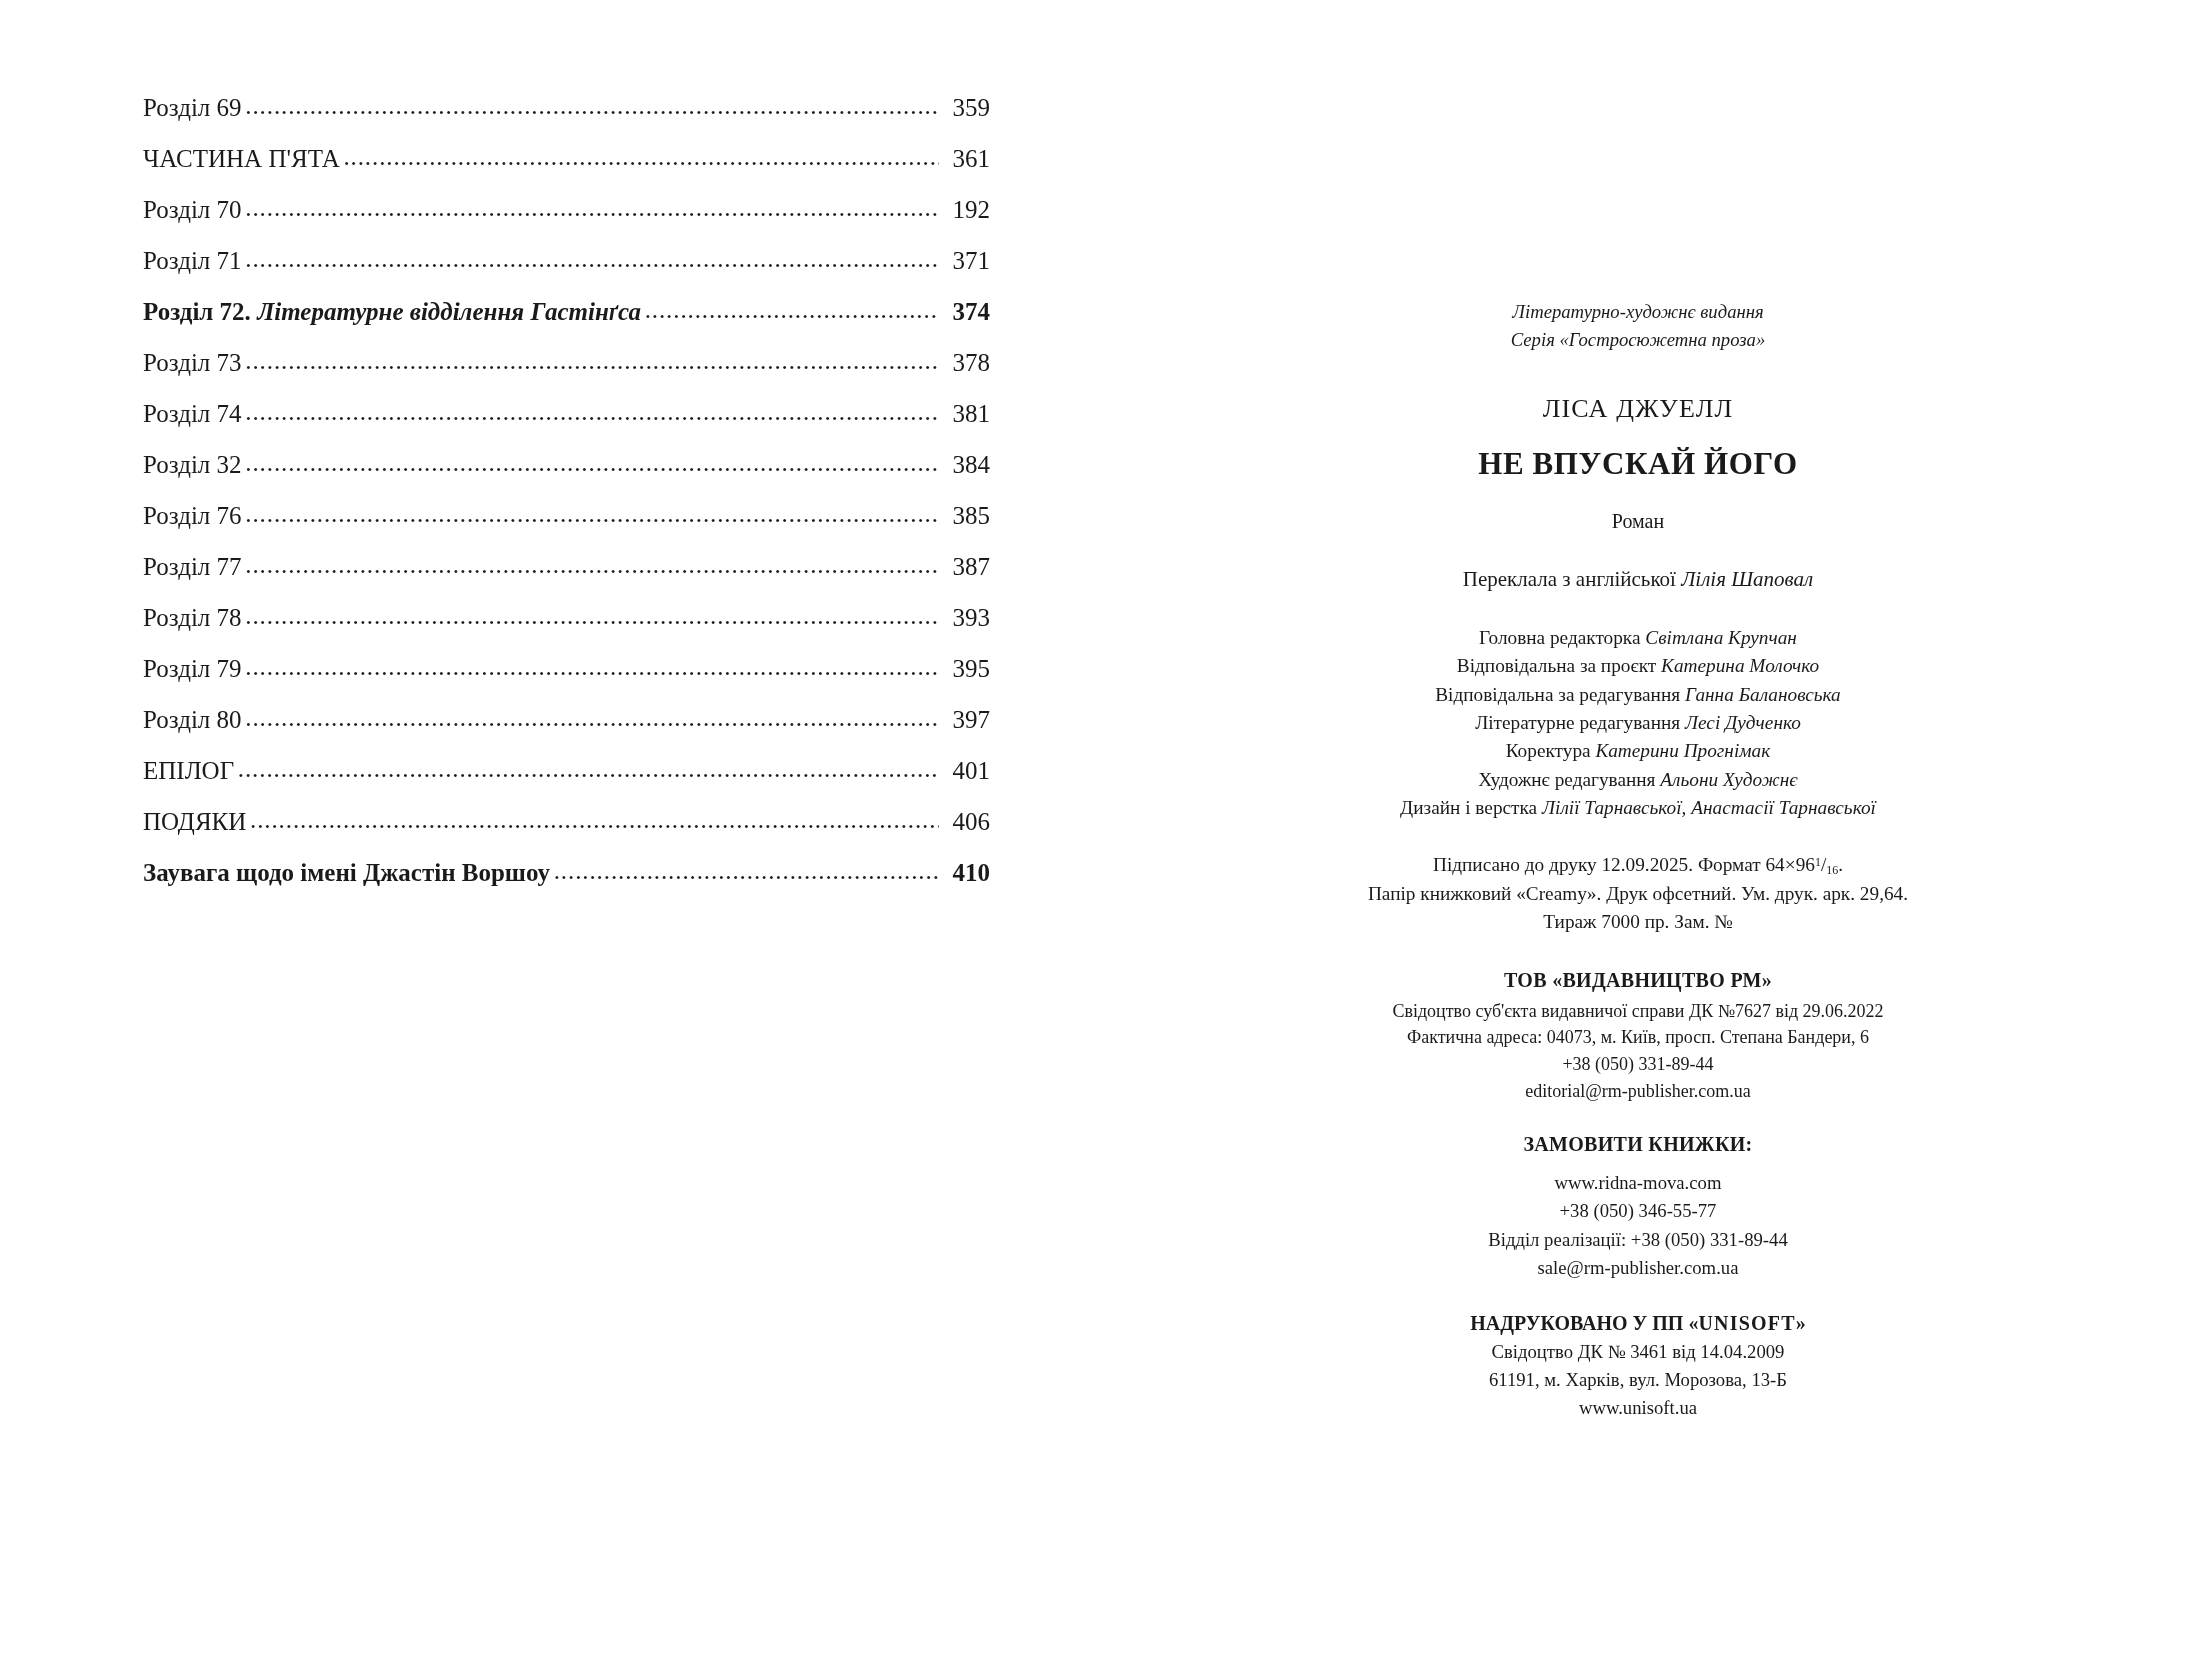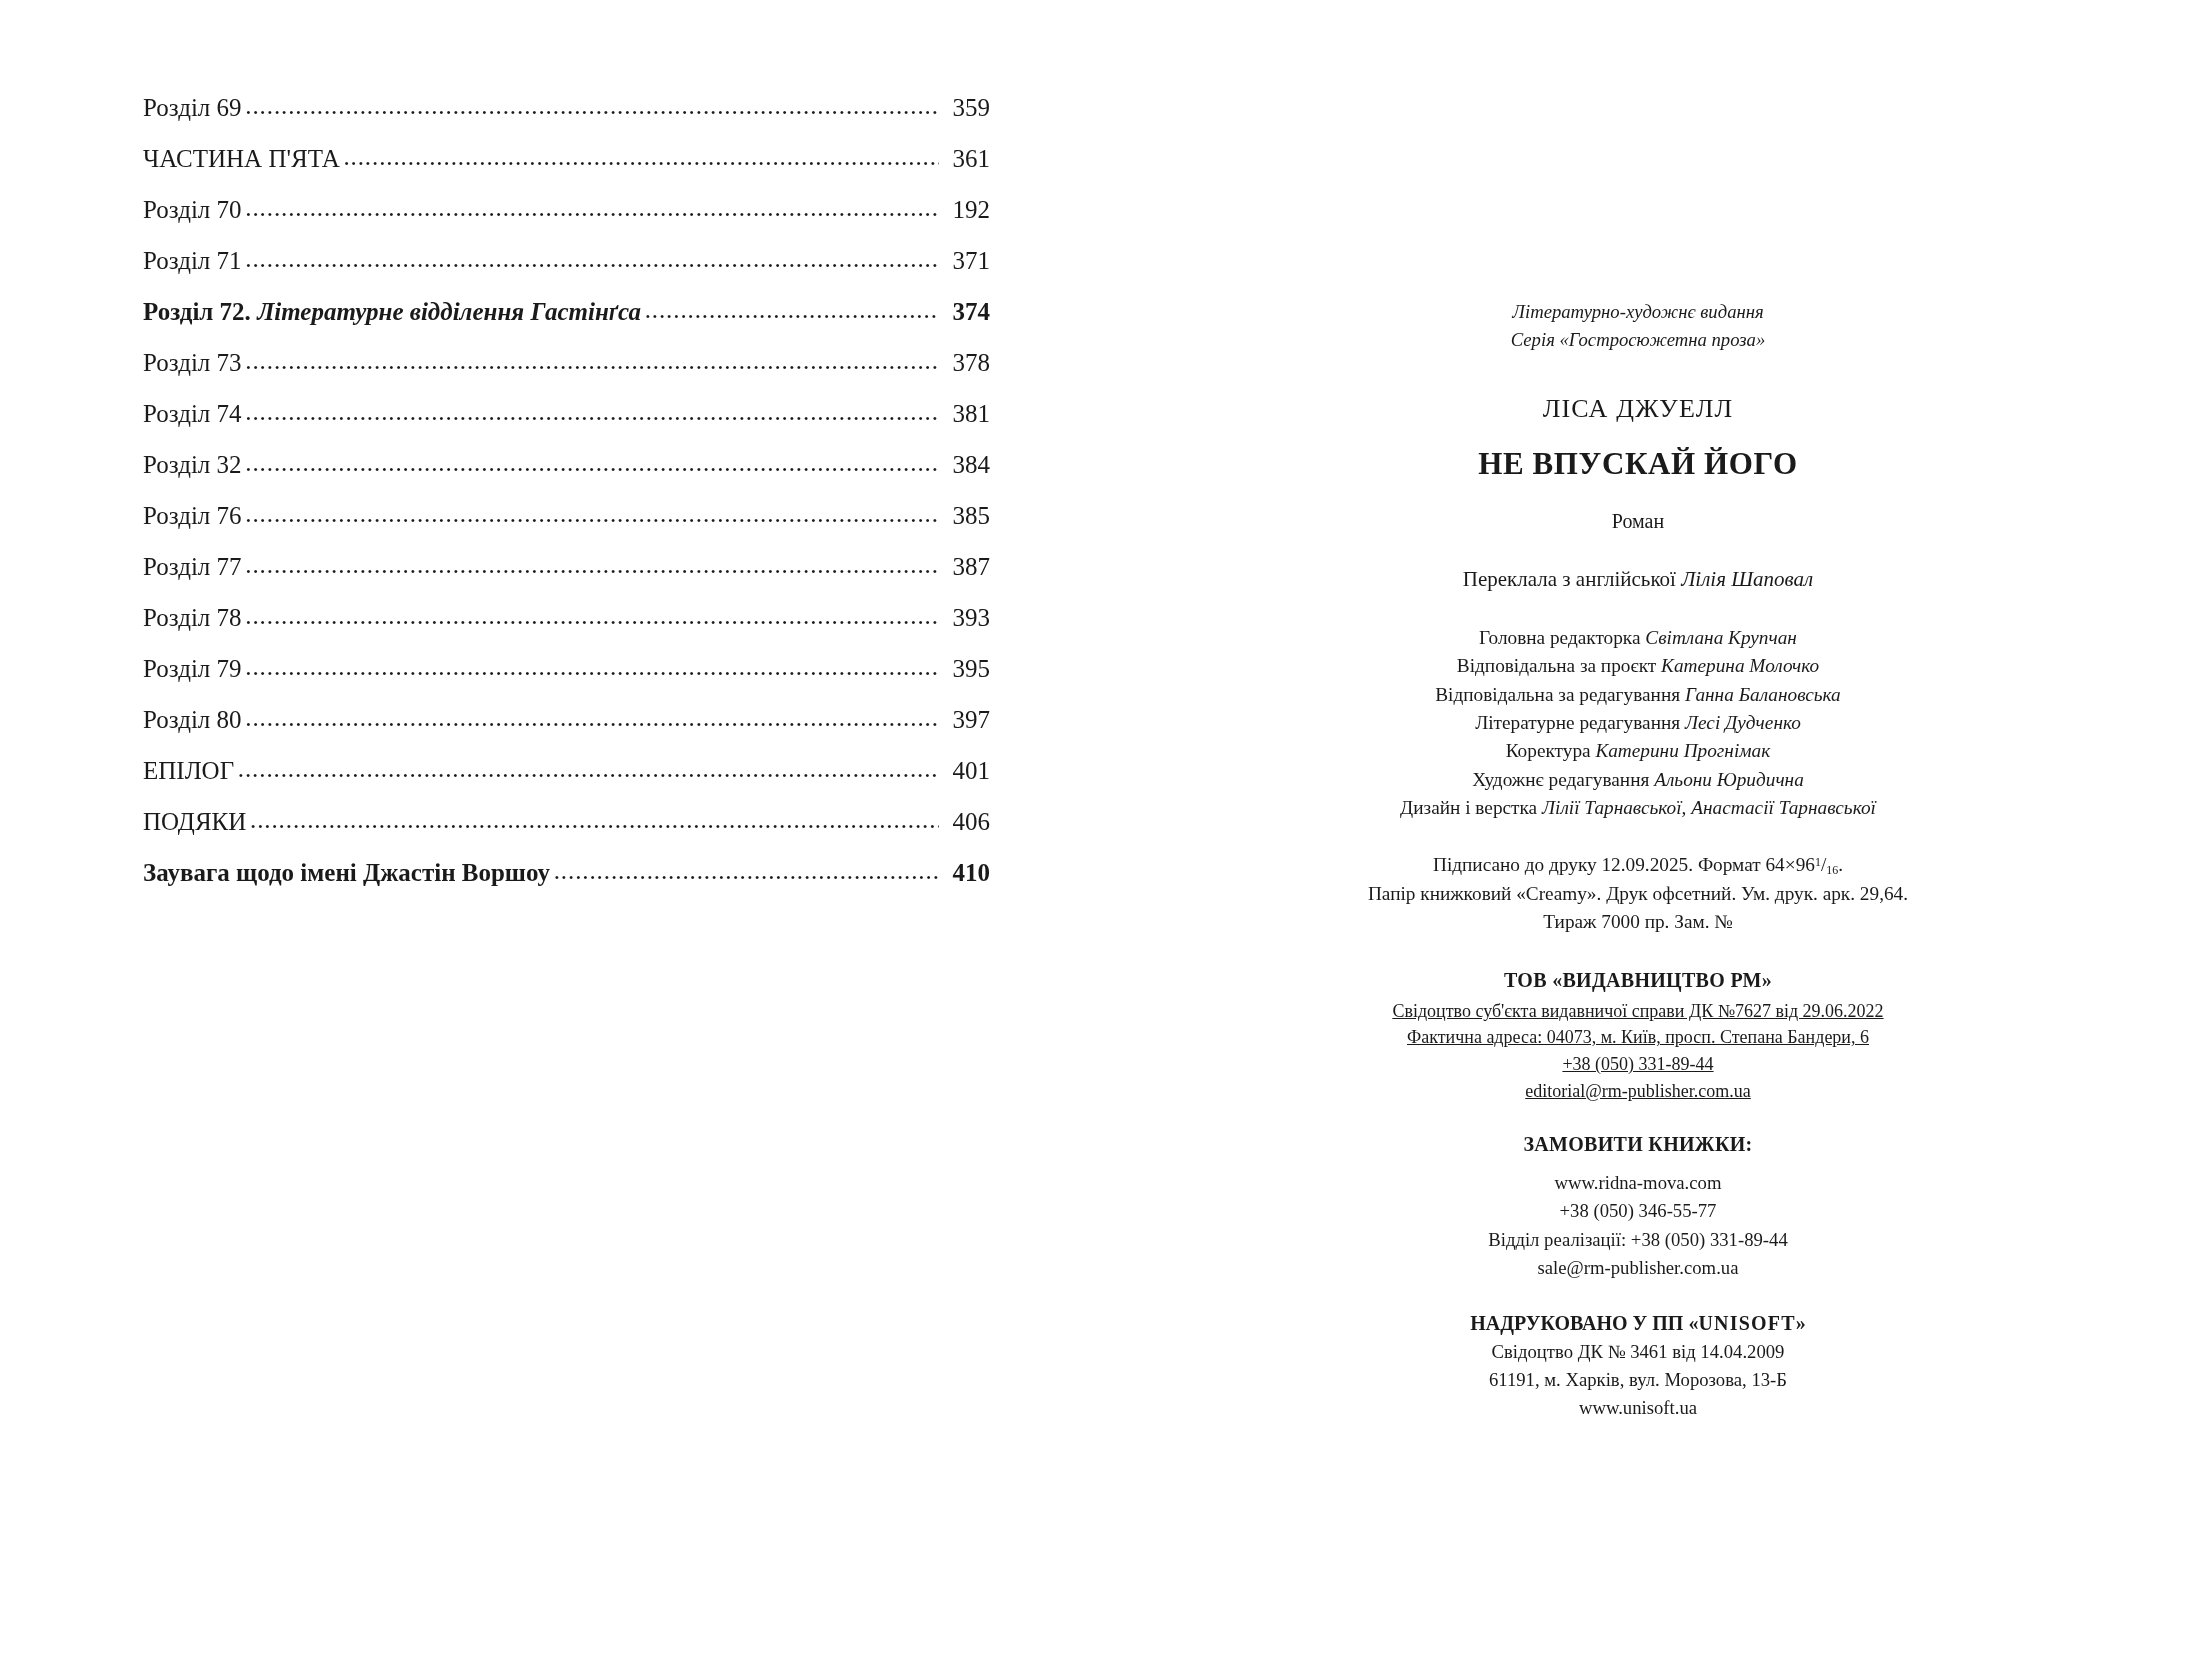--- a/index.html
+++ b/index.html
@@ -136,21 +136,20 @@
   }
   .colophon .pub-name {
     font-size: 20px;
     font-weight: 700;
     letter-spacing: 0.3px;
     margin-bottom: 3.7px;
   }
   .colophon .pub-line {
     font-size: 18px;
     line-height: 1.48;
-    text-decoration: underline;
   }
   .colophon .order-head {
     font-size: 20px;
     font-weight: 700;
     letter-spacing: 0.3px;
     margin-top: 26px;
     margin-bottom: 10px;
   }
   .colophon .order-line {
     font-size: 18.7px;
@@ -273,21 +272,21 @@
         <span>Переклала з англійської</span>
         <em>Лілія Шаповал</em>
       </div>
 
       <div class="credits" id="credits-list">
           <div class="credit"><span>Головна редакторка </span><em>Світлана Крупчан</em></div>
           <div class="credit"><span>Відповідальна за проєкт </span><em>Катерина Молочко</em></div>
           <div class="credit"><span>Відповідальна за редагування </span><em>Ганна Балановська</em></div>
           <div class="credit"><span>Літературне редагування </span><em>Лесі Дудченко</em></div>
           <div class="credit"><span>Коректура </span><em>Катерини Прогнімак</em></div>
-          <div class="credit"><span>Художнє редагування </span><em>Альони Юридична</em></div>
+          <div class="credit"><span>Художнє редагування </span><em>Альони Художнє</em></div>
           <div class="credit"><span>Дизайн і верстка </span><em>Лілії Тарнавської, Анастасії Тарнавської</em></div>
         </div>
 
       <div class="print-block">
         <div>
           <span>Підписано до друку 12.09.2025. Формат 64×96</span><sup>1</sup><span>/</span><span class="frac">16</span><span>.</span>
         </div>
         <div>Папір книжковий «Creamy». Друк офсетний. Ум. друк. арк. 29,64.</div>
         <div>Тираж 7000 пр. Зам. №</div>
       </div>

